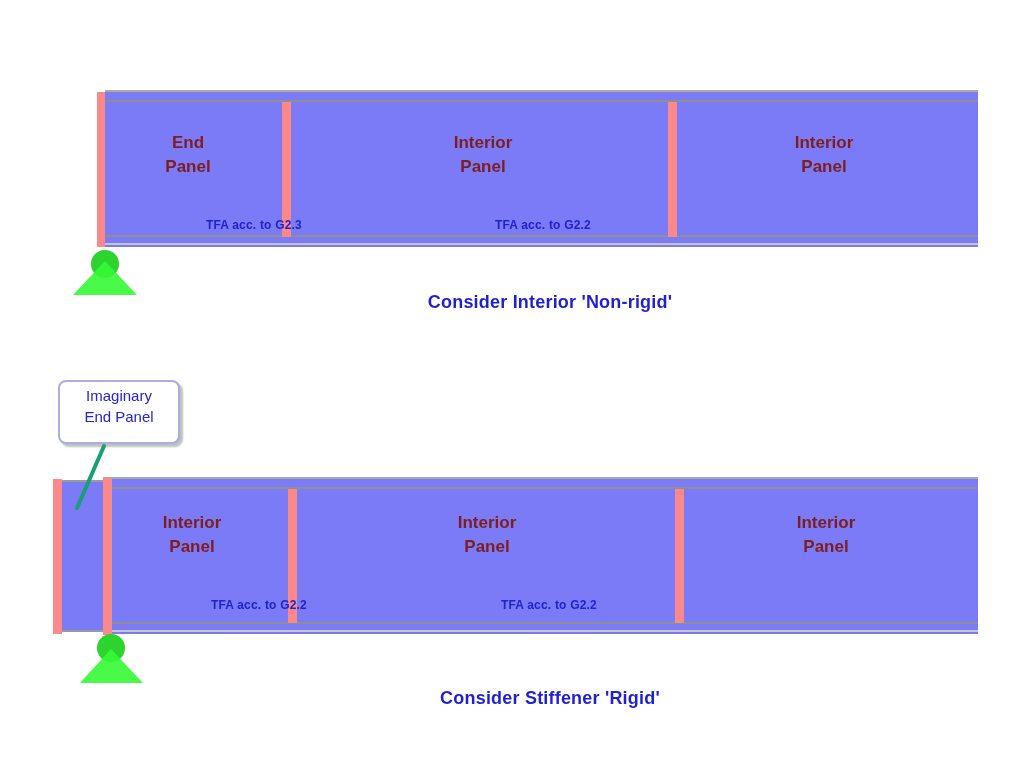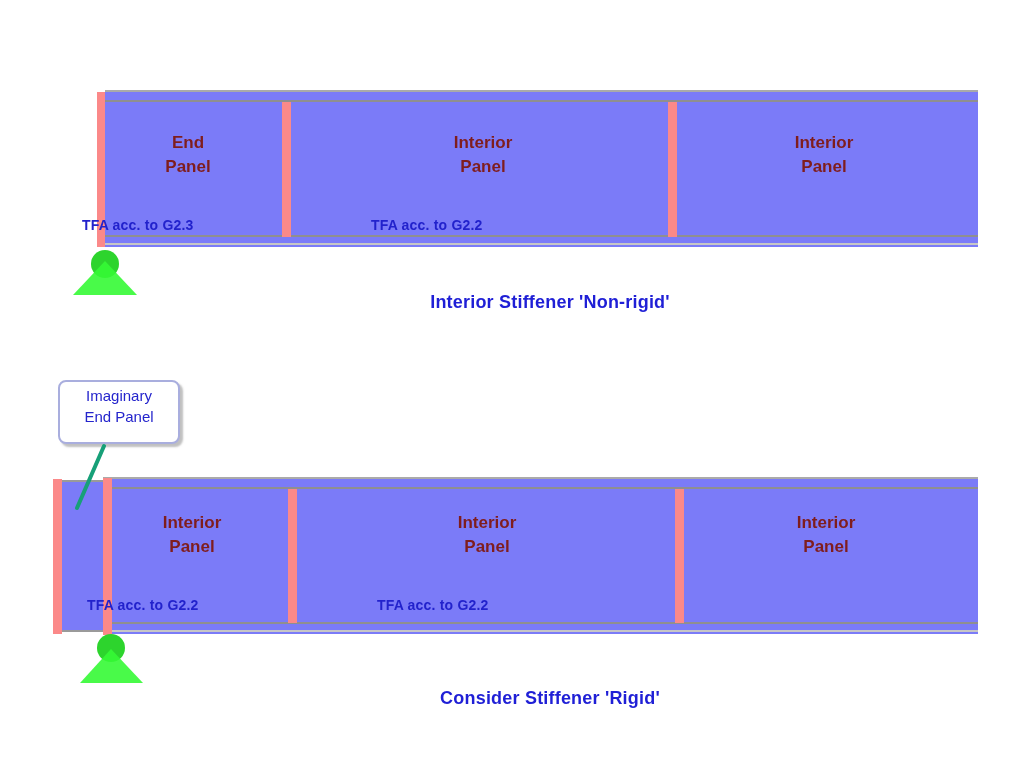--- a/index.html
+++ b/index.html
@@ -28,22 +28,22 @@
   .st-b1{left:53px;top:479px;height:155px;}
   .st-b2{left:103px;top:478px;height:157px;}
   .st-b3{left:288px;top:489px;height:134px;}
   .st-b4{left:675px;top:489px;height:134px;}
   
   .panel-label{
     position:absolute;width:170px;text-align:center;
     color:#7f1d1d;font-weight:bold;font-size:17px;line-height:24px;
   }
   .tfa-label{
-    position:absolute;width:220px;text-align:left;
-    color:#2222cc;font-weight:bold;font-size:14px;line-height:18px;letter-spacing:0.2px;
+    position:absolute;width:220px;text-align:right;
+    color:#2222cc;font-weight:bold;font-size:12px;line-height:18px;letter-spacing:0.2px;
   }
   .caption{
     position:absolute;width:820px;text-align:center;
     color:#1f1fd6;font-weight:bold;font-size:18px;letter-spacing:0.2px;
   }
   
   .callout{
     position:absolute;left:58px;top:380px;width:118px;height:57px;
     background:#ffffff;border:2px solid #a9aede;border-radius:8px;
     box-shadow:3px 3px 2px rgba(140,140,140,0.55);
@@ -77,21 +77,21 @@
     <div>Panel</div>
   </div>
   <div class="panel-label" style="left:739px;top:131px;">
     <div>Interior</div>
     <div>Panel</div>
   </div>
 
   <div class="tfa-label" style="left:82px;top:216px;">TFA acc. to G2.3</div>
   <div class="tfa-label" style="left:371px;top:216px;">TFA acc. to G2.2</div>
 
-  <div class="caption" style="left:140px;top:292px;">Interior Stiffener 'Non-rigid'</div>
+  <div class="caption" style="left:140px;top:292px;">Consider Interior 'Non-rigid'</div>
 
   <div class="beam" style="left:103px;top:477px;width:875px;height:157px;">
     <div class="hline hl-outer-t"></div>
     <div class="hline hl-inner-t"></div>
     <div class="hline hl-inner-b"></div>
     <div class="hline hl-outer-b"></div>
   </div>
 
   <div class="imag-panel"></div>
 

